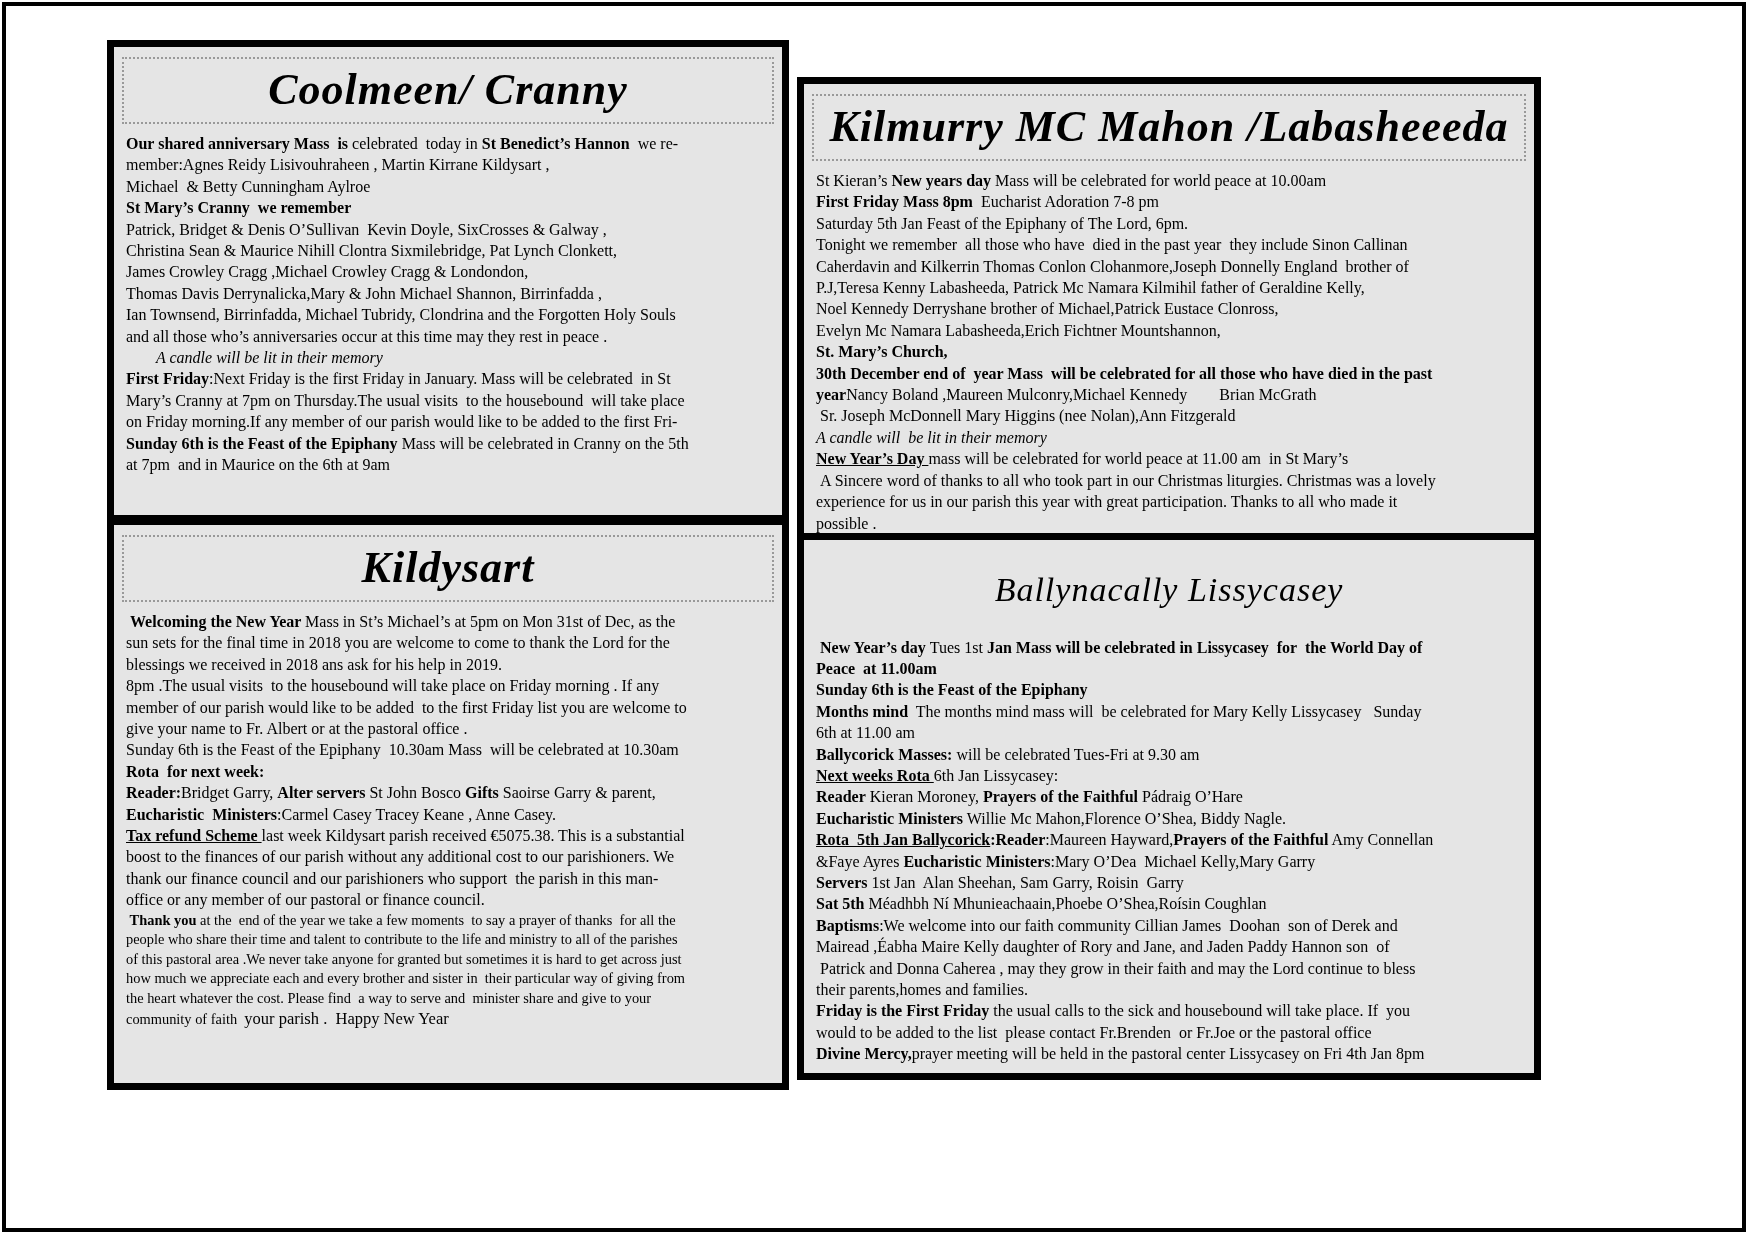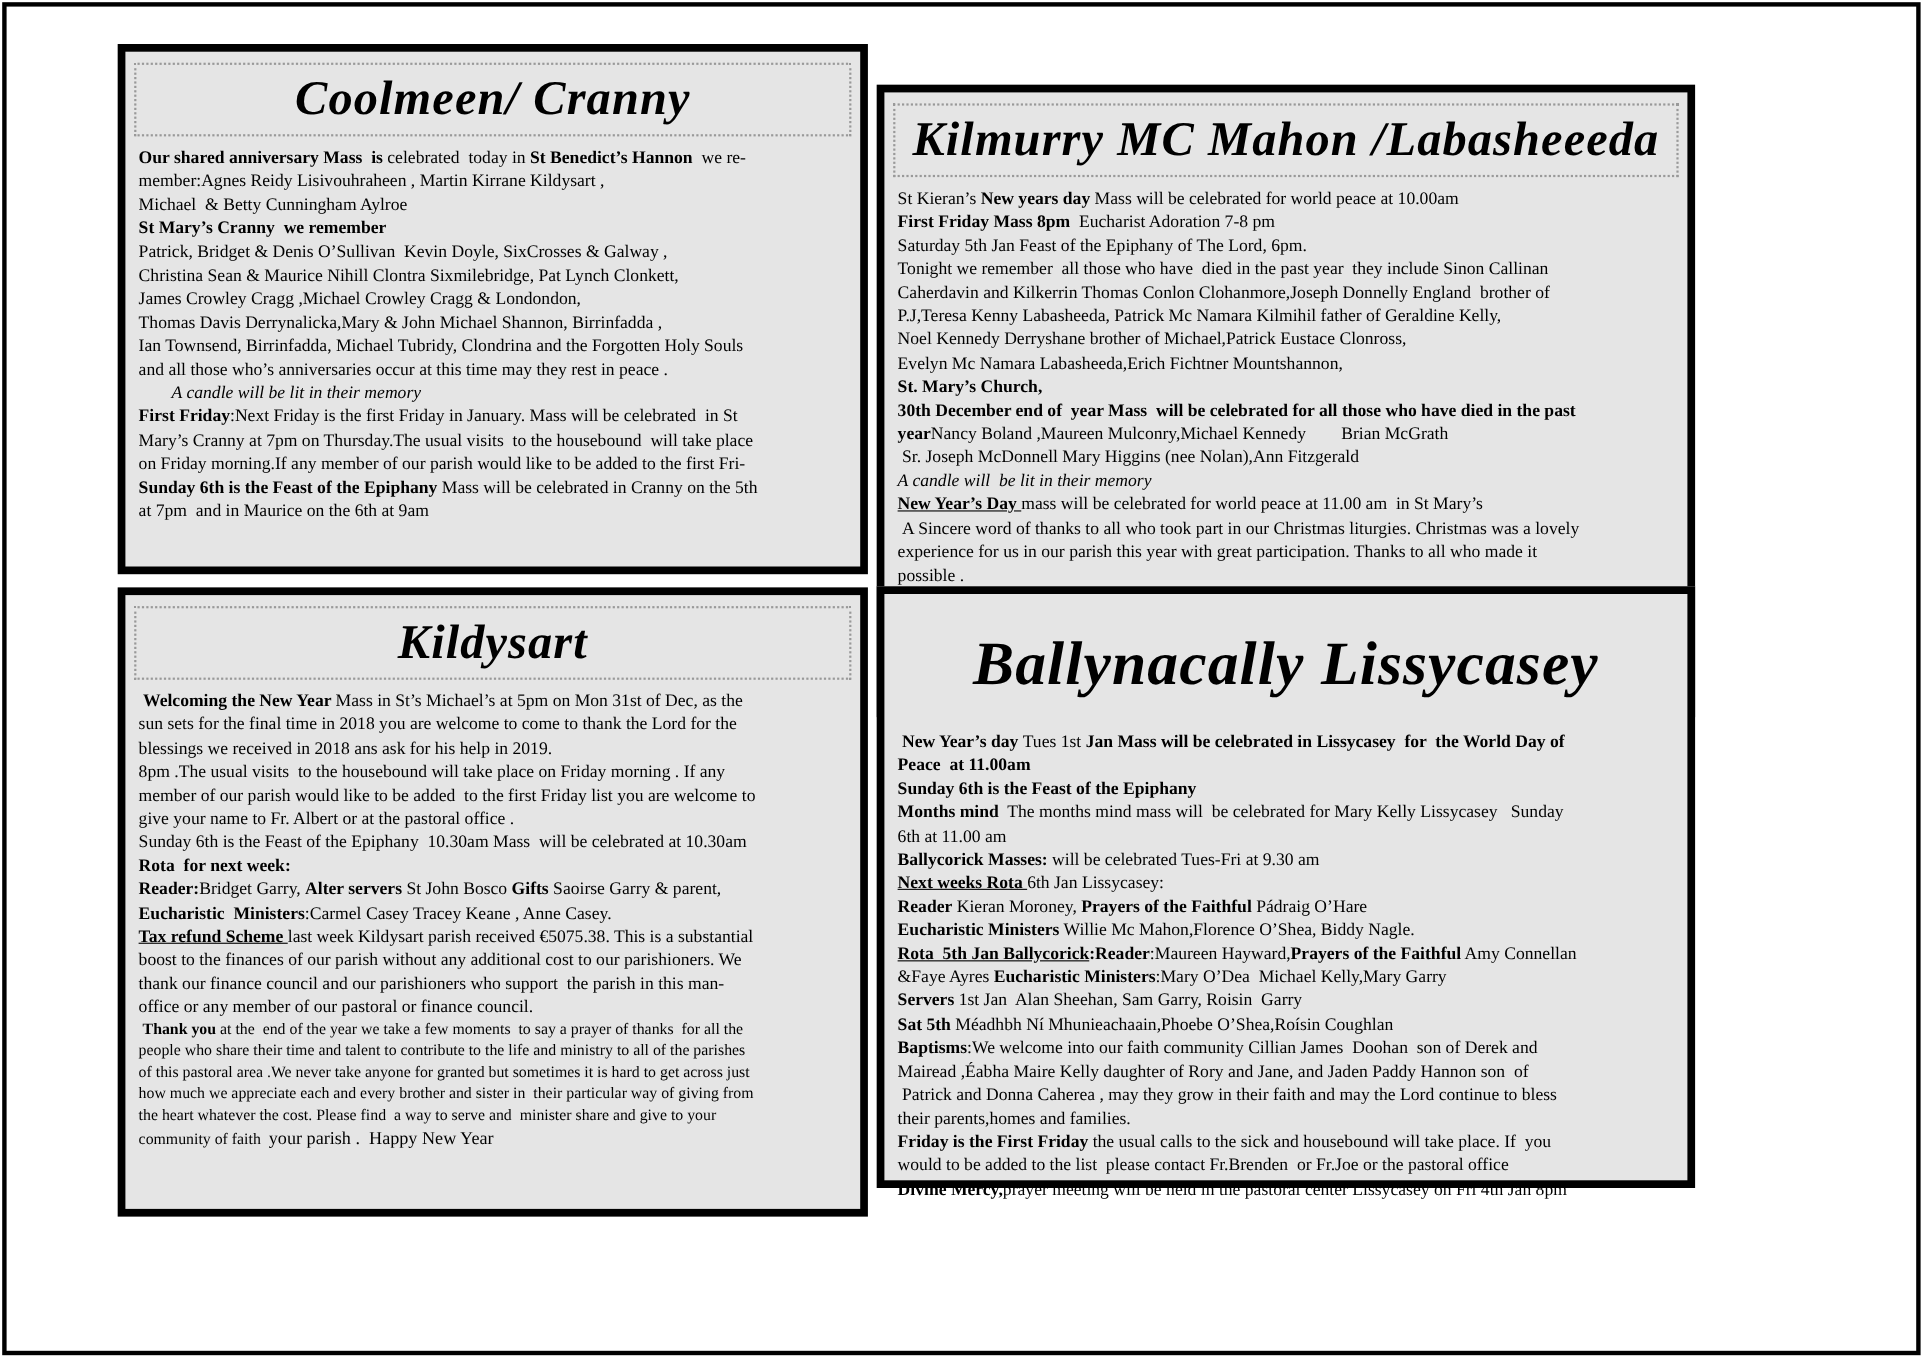--- a/index.html
+++ b/index.html
@@ -3,26 +3,26 @@
 <meta charset="utf-8">
 <style>
   html,body{margin:0;padding:0;background:#ffffff;}
   body{width:1754px;height:1240px;position:relative;overflow:hidden;
        font-family:"Liberation Serif","DejaVu Serif",serif;color:#000;}
   .page-frame{position:absolute;left:2px;top:2px;width:1744px;height:1230px;
        border:4px solid #000;box-sizing:border-box;pointer-events:none;}
   .panel{position:absolute;border:7px solid #000;background:#e5e5e5;box-sizing:border-box;}
   #panel-0{left:107px;top:40px;width:682px;height:482px;}
   #panel-1{left:797px;top:29px;width:744px;height:575px;margin-top:48px;}
-  #panel-2{left:107px;top:534px;width:682px;height:572px;}
+  #panel-2{left:107px;top:518px;width:682px;height:572px;}
   #panel-3{left:797px;top:533px;width:744px;height:547px;}
   .title-box{border:2px dotted #999;margin:10px 8px 2px 8px;text-align:center;padding:3px 0 5px 0;}
   .panel-title{font-style:italic;font-weight:bold;font-size:44px;line-height:1.25;letter-spacing:1px;}
   .no-box .title-box{border:none;margin:26px 8px 18px 8px;}
-  .no-box .panel-title{font-weight:bold;font-size:56px;letter-spacing:1px;}
+  .no-box .panel-title{font-weight:normal;font-size:34px;letter-spacing:1px;}
   .panel-body{padding:7px 8px 0 12px;}
   #panel-3 .panel-body{padding-top:2px;}
   .line{font-size:16px;line-height:21.4px;white-space:pre-wrap;}
   .b{font-weight:bold;}
   .i{font-style:italic;}
   .u{text-decoration:underline;}
   .small{font-size:14.4px;line-height:19.6px;}
   .big{font-size:16.5px;}
 </style>
 </head>

